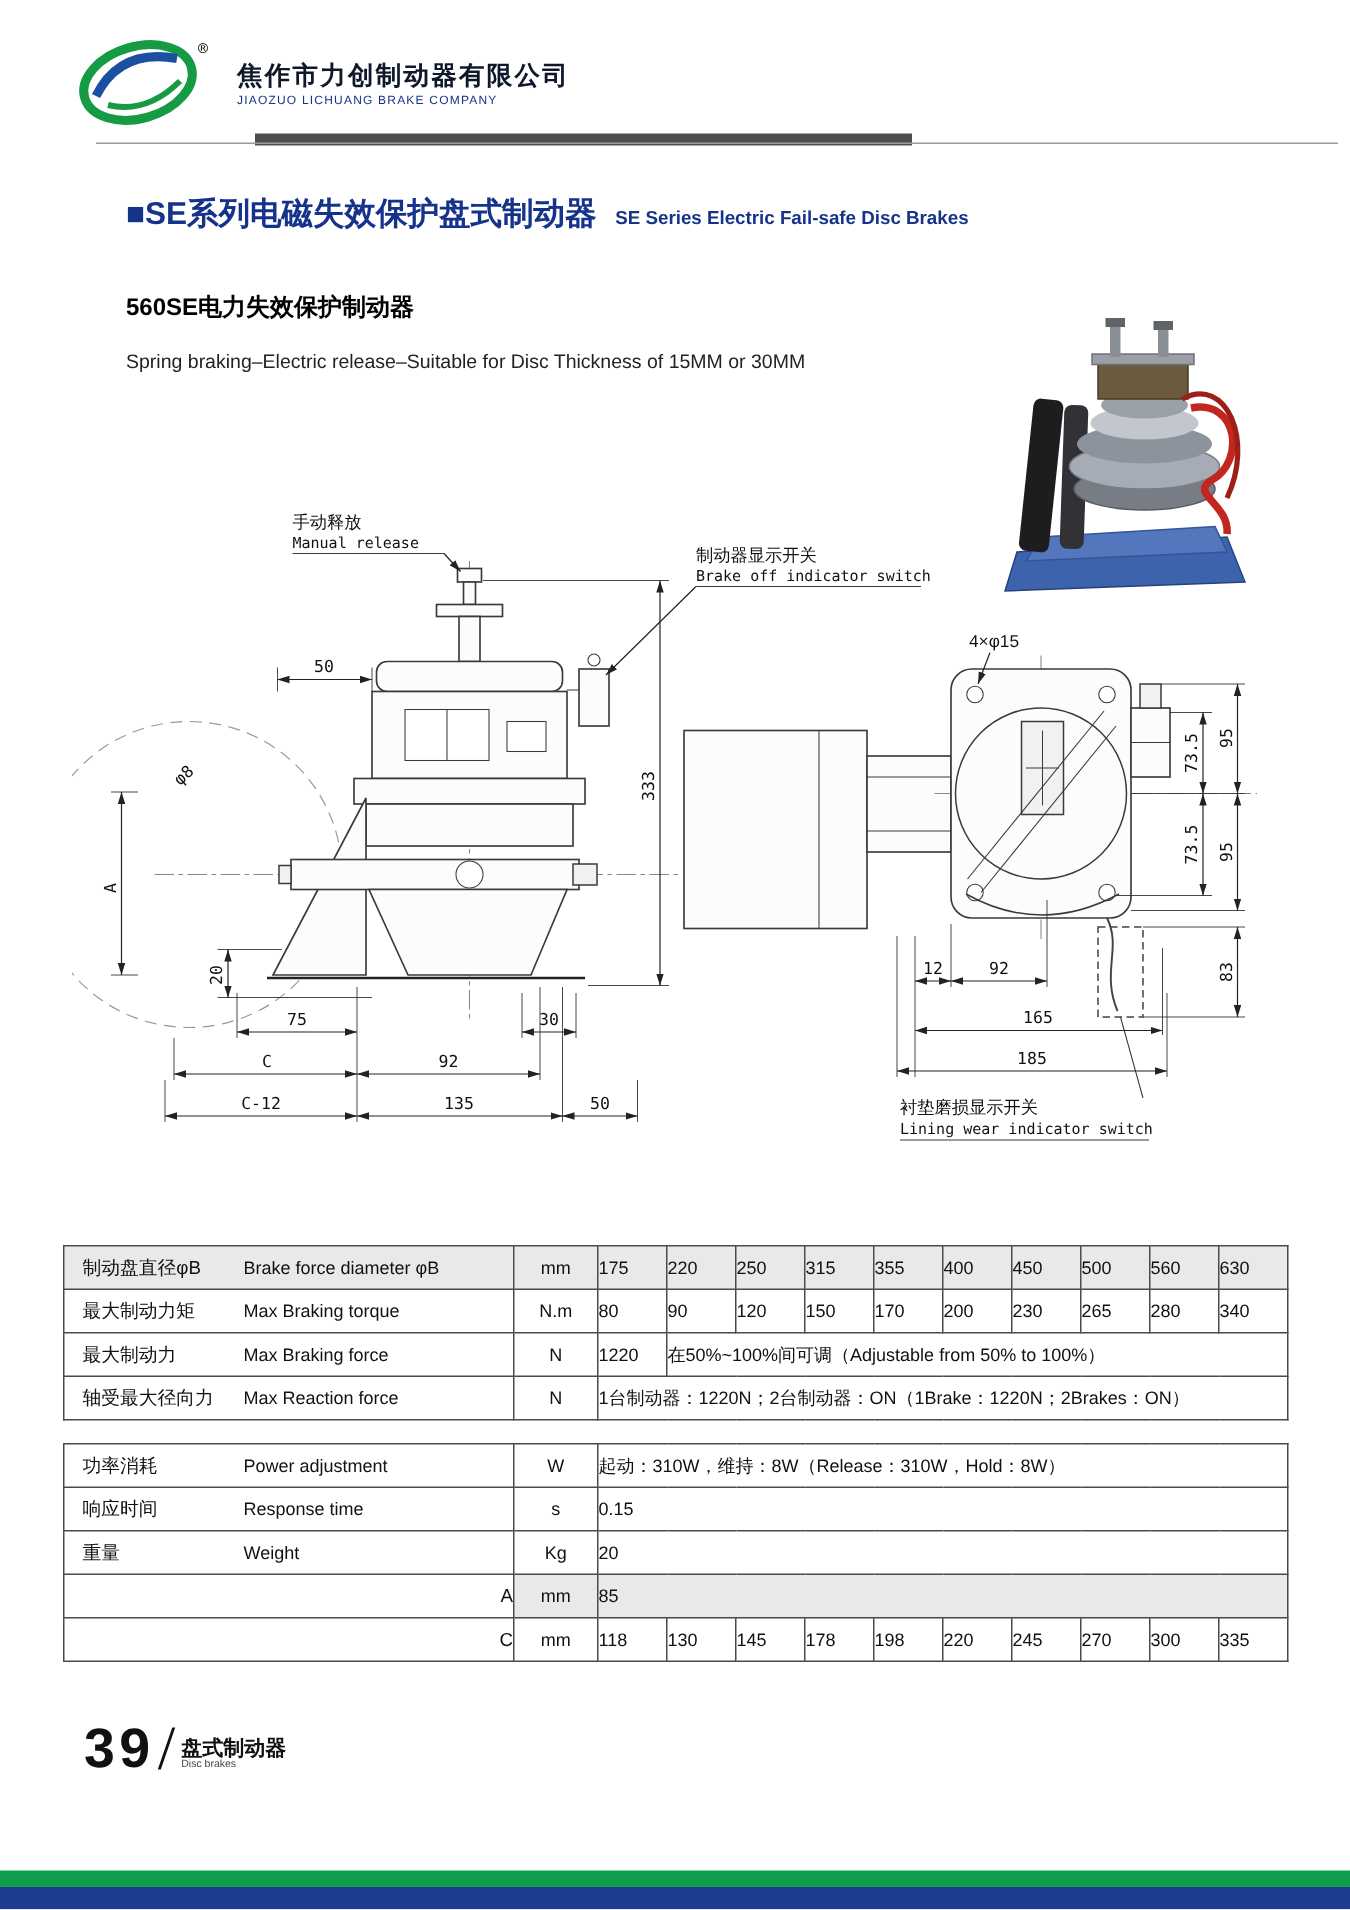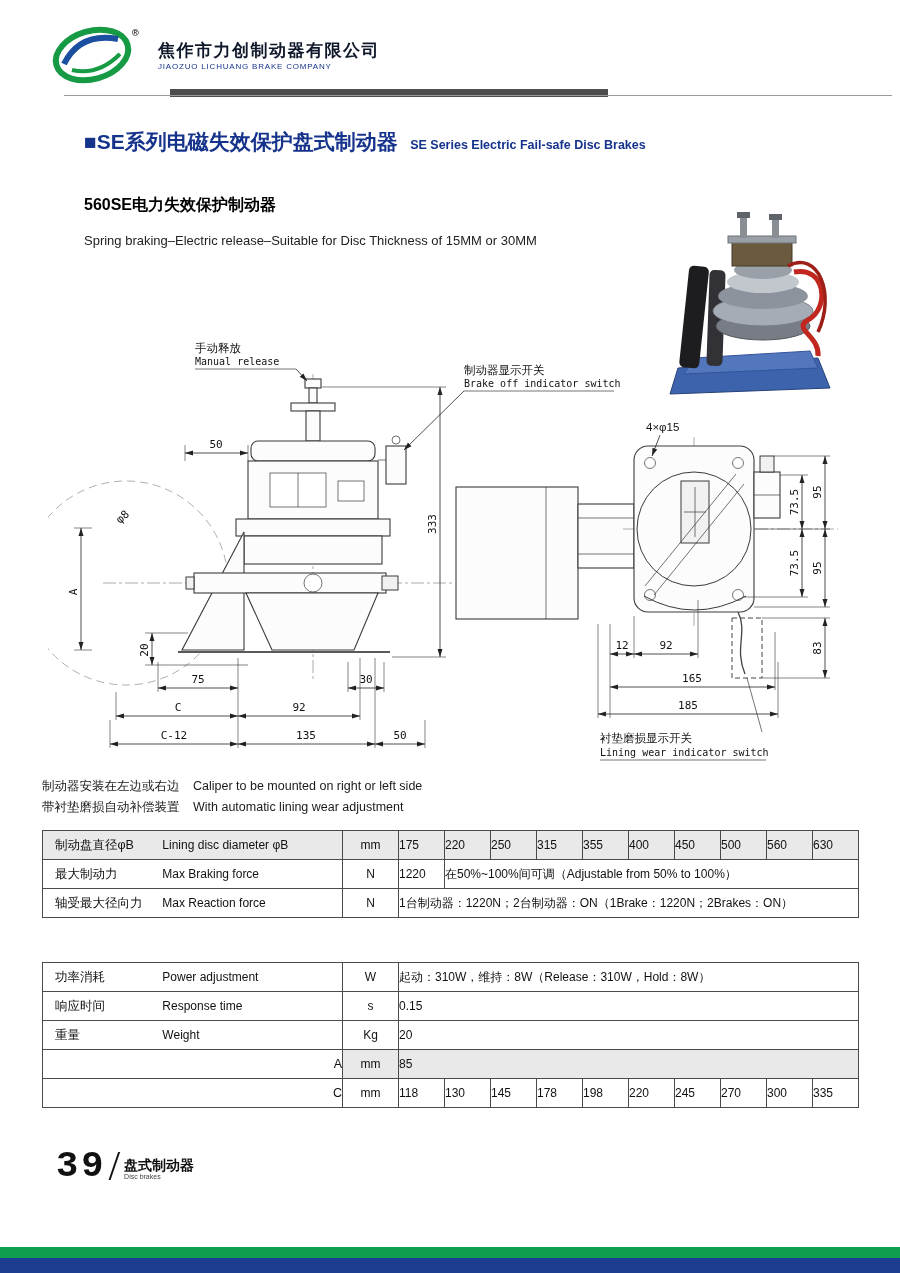--- a/index.html
+++ b/index.html
@@ -61,21 +61,21 @@
   td.unit{text-align:center;}
   td.v{}
   td.merged-l{text-align:left;padding-left:12px;}
   td.merged-c{text-align:center;}
   td.lbl-right{text-align:right;padding-right:18px;font-size:12.5px;}
   .shade{background:#e9e9e9;}
   tr.hrow td{height:31px;}
 
   
   .footer{position:absolute;left:56px;top:1146px;display:flex;align-items:flex-start;}
-  .pgnum{font-family:Liberation Mono, monospace;font-size:37px;font-weight:bold;line-height:40px;letter-spacing:3px;text-align:right;}
+  .pgnum{font-family:Liberation Sans, sans-serif;font-size:37px;font-weight:bold;line-height:40px;letter-spacing:3px;text-align:right;}
   .pgslash{font-family:"Liberation Serif","DejaVu Serif",serif;font-size:42px;line-height:40px;font-weight:400;margin:0 4px 0 2px;}
   .pglabels{display:inline-flex;flex-direction:column;margin-top:12px;}
   .pl-cn{font-size:14px;font-weight:bold;line-height:15px;}
   .pl-en{font-size:7px;color:#444;}
   .bar-green{position:absolute;left:0;top:1247px;width:900px;height:11px;background:#0f9d4e;}
   .bar-blue{position:absolute;left:0;top:1258px;width:900px;height:15px;background:#1b3c8f;}
 </style>
 </head>
 <body>
 
@@ -294,63 +294,70 @@
       <text x="644" y="350" text-anchor="middle">165</text>
       <line x1="550" y1="382" x2="730" y2="382" class="dimln" marker-start="url(#as)" marker-end="url(#ae)"></line>
       <text x="640" y="377" text-anchor="middle">185</text>
 
       <text x="552" y="410" class="cn">衬垫磨损显示开关</text>
       <text x="552" y="424" class="en">Lining wear indicator switch</text>
       <line x1="552" y1="428" x2="718" y2="428" class="thin"></line>
     </g>
   </svg>
 
-  <div class="notes">
-    <div>
-      <span>制动器安装在左边或右边</span>
-      <span class="en">Caliper to be mounted on right or left side</span>
-    </div>
-    <div>
-      <span>带衬垫磨损自动补偿装置</span>
-      <span class="en">With automatic lining wear adjustment</span>
-    </div>
-  </div>
 
   <table class="t t1">
     <colgroup>
       <col style="width:300px">
         <col style="width:56px">
       <col style="width:46px">
         <col style="width:46px">
         <col style="width:46px">
         <col style="width:46px">
         <col style="width:46px">
       <col style="width:46px">
         <col style="width:46px">
         <col style="width:46px">
         <col style="width:46px">
         <col style="width:46px">
     </colgroup>
     <tbody>
         <tr>
       <td class="lbl shade">
         <span class="lcn">制动盘直径φB</span>
-        <span class="len">Lining disc diameter  φB</span>
+        <span class="len">Brake force diameter  φB</span>
       </td>
       <td class="unit shade">mm</td>
       <td class="v shade">175</td>
       <td class="v shade">220</td>
       <td class="v shade">250</td>
       <td class="v shade">315</td>
       <td class="v shade">355</td>
       <td class="v shade">400</td>
       <td class="v shade">450</td>
       <td class="v shade">500</td>
       <td class="v shade">560</td>
       <td class="v shade">630</td>
+    </tr>
+    <tr>
+      <td class="lbl">
+        <span class="lcn">最大制动力矩</span>
+        <span class="len">Max Braking torque</span>
+      </td>
+      <td class="unit">N.m</td>
+      <td class="v">80</td>
+      <td class="v">90</td>
+      <td class="v">120</td>
+      <td class="v">150</td>
+      <td class="v">170</td>
+      <td class="v">200</td>
+      <td class="v">230</td>
+      <td class="v">265</td>
+      <td class="v">280</td>
+      <td class="v">340</td>
     </tr>
     <tr>
       <td class="lbl">
         <span class="lcn">最大制动力</span>
         <span class="len">Max Braking force</span>
       </td>
       <td class="unit">N</td>
       <td class="v">1220</td>
       <td class="merged-l" colspan="9">在50%~100%间可调（Adjustable from 50% to 100%）</td>
     </tr>

